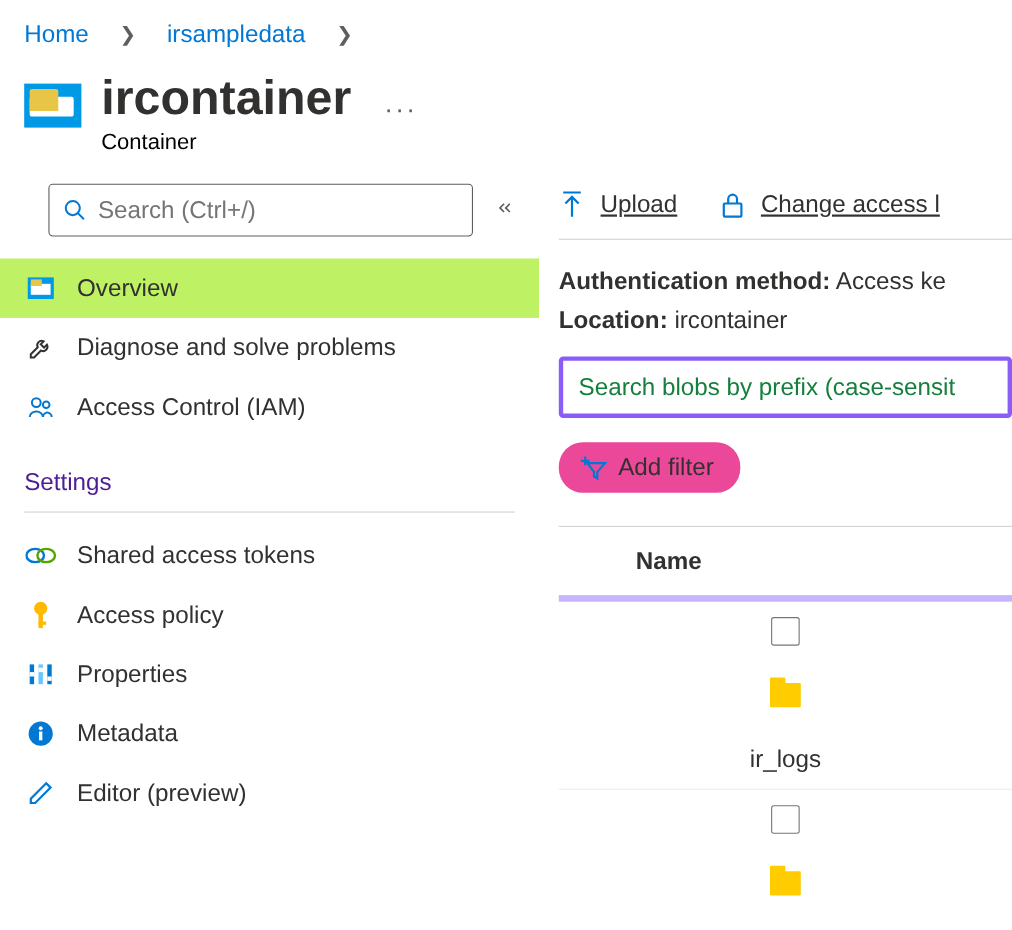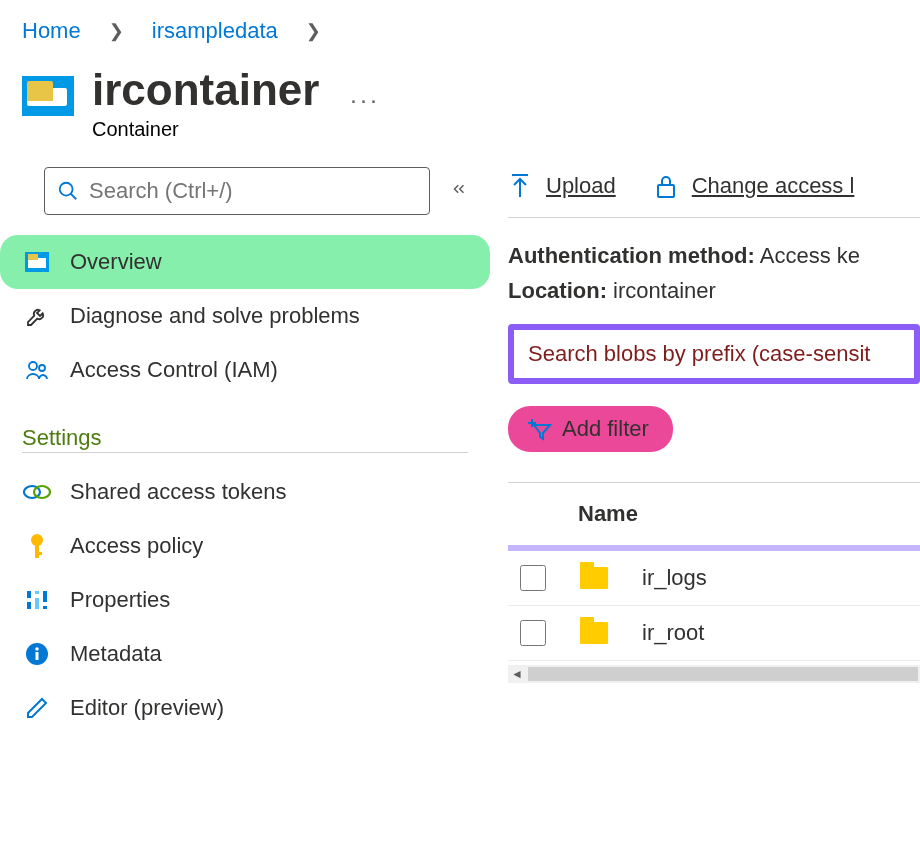--- a/index.html
+++ b/index.html
@@ -21,43 +21,43 @@
     .sidebar { width: 490px; padding: 14px 22px; }
     
     .search-row { display: flex; align-items: center; gap: 20px; margin-bottom: 20px; }
     .search-box { flex: 1; display: flex; align-items: center; border: 1px solid #605e5c; border-radius: 4px; padding: 10px 12px; max-width: 410px; margin-left: 22px; }
     .search-box svg { flex-shrink: 0; margin-right: 10px; }
     .search-box input { border: none; outline: none; font-size: 22px; color: #605e5c; width: 100%; background: transparent; }
     .collapse-chev { color: #605e5c; cursor: pointer; font-size: 18px; }
     
     .nav-section { margin-left: -22px; margin-right: -22px; }
     .nav-item { display: flex; align-items: center; padding: 14px 22px; gap: 18px; font-size: 22px; cursor: pointer; }
-    .nav-item.active { background: #86efac; border-radius: 18px; }
+    .nav-item.active { background: #bef264; }
     .nav-item .icon { width: 30px; display: flex; justify-content: center; }
     
-    .section-title { font-size: 22px; font-weight: 400; color: #4d7c0f; margin: 28px 0 12px; padding-bottom: 1px; border-bottom: 1px solid #d1d1d1; }
+    .section-title { font-size: 22px; font-weight: 400; color: #4c1d95; margin: 28px 0 12px; padding-bottom: 14px; border-bottom: 1px solid #d1d1d1; }
     
     .set-item { display: flex; align-items: center; padding: 14px 0; gap: 18px; font-size: 22px; cursor: pointer; }
     .set-item .icon { width: 30px; display: flex; justify-content: center; }
     
     .main { flex: 1; padding: 20px 0 0 18px; overflow: hidden; }
     .toolbar { display: flex; gap: 38px; padding-bottom: 18px; border-bottom: 1px solid #d1d1d1; text-decoration: underline; }
     .tool-btn { display: flex; align-items: center; gap: 14px; font-size: 22px; cursor: pointer; }
     .tool-btn svg { color: #0078d4; }
     
     .info-block { margin: 20px 0 16px; font-size: 22px; line-height: 1.6; }
     .info-block .lbl { font-weight: 600; }
     
-    .blob-search { border: 6px solid #8b5cf6; border-radius: 4px; padding: 11px 14px; font-size: 22px; color: #7f1d1d; margin-bottom: 22px; }
+    .blob-search { border: 4px solid #8b5cf6; border-radius: 4px; padding: 11px 14px; font-size: 22px; color: #15803d; margin-bottom: 22px; }
     
     .add-filter { display: inline-flex; align-items: center; gap: 10px; background: #ec4899; border-radius: 22px; padding: 10px 24px 10px 18px; font-size: 22px; cursor: pointer; margin-bottom: 30px; }
     
     .column-header { font-size: 22px; font-weight: 600; padding: 18px 0 18px 70px; border-top: 1px solid #d1d1d1; border-bottom: 6px solid #c4b5fd; }
     
-    .row { display: flex; align-items: center; padding: 14px 12px; border-bottom: 1px solid #edebe9; gap: 34px; font-size: 22px; }
+    .row { display: flex; align-items: center; padding: 14px 12px; border-bottom: 1px solid #edebe9; gap: 34px; font-size: 22px; flex-direction: column; }
     .row input[type=checkbox] { width: 26px; height: 26px; cursor: pointer; }
     .folder-icon { width: 28px; height: 22px; background: #ffcc00; position: relative; border-radius: 1px; }
     .folder-icon::before { content:""; position:absolute; top:-5px; left:0; width: 14px; height: 6px; background: #ffcc00; border-radius: 1px 1px 0 0; }
     
     .hscroll { height: 18px; background: #f0f0f0; display: flex; align-items: center; margin-top: 4px; }
     .hscroll .arrow { width: 18px; text-align: center; color: #605e5c; font-size: 12px; }
     .hscroll .track { flex: 1; background: #cfcfcf; height: 14px; margin: 0 2px; }
   </style>
 </head>
 <body>

